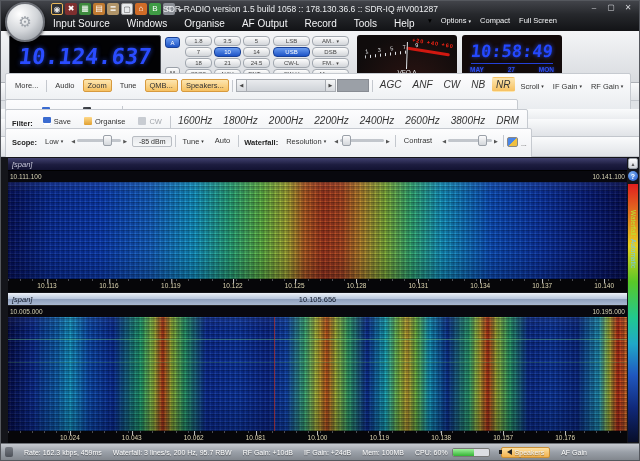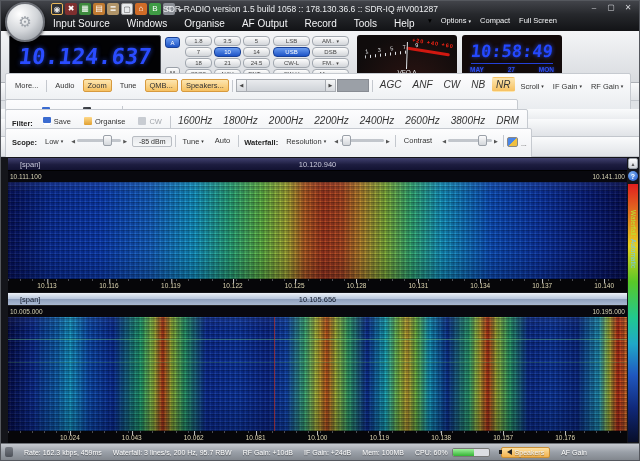--- a/index.html
+++ b/index.html
@@ -126,21 +126,21 @@
   
   .wf-area { position:absolute; top:156px; left:0; right:0; bottom:17px; background:#14151a; }
   .wf { position:absolute; left:7px; right:12px; }
   .wf1 { top:1px; height:134px; }
   .wf2 { top:136px; height:151px; }
   .wf-head { position:relative; height:13px; font-size:7.5px; display:flex; align-items:center; }
   .wf1 .wf-head { background:linear-gradient(180deg,#40406e,#1d1d40 55%,#121232); color:#c9c9da;
                   border-bottom:1px solid #000; }
   .wf2 .wf-head { background:linear-gradient(180deg,#eef2f8,#b9c7dd 48%,#8fa0bd 52%,#aab9d2);
                   color:#141c2c; border-bottom:1px solid #222; }
-  .wf-span { position:absolute; left:12px; }
+  .wf-span { position:absolute; left:4px;font-style:italic; }
   .wf-center { width:100%; text-align:center; }
   .wf-edges { position:relative; height:11px; background:#08080e; font-size:6.5px; color:#d6d2b4; }
   .wf-edges .l { position:absolute; left:2px; top:2px; }
   .wf-edges .r { position:absolute; right:2px; top:2px; }
   .wf-disp { position:relative; overflow:hidden; }
   .wf1 .wf-disp { height:97px; }
   .wf2 .wf-disp { height:114px; }
   .wf1 .wf-disp {
     background-image:
       linear-gradient(180deg, rgba(255,255,255,.06), rgba(0,0,0,0) 12%, rgba(0,0,0,0) 72%, rgba(0,0,16,.2) 100%),
@@ -433,21 +433,20 @@
       <span class="wf-opt-icon"></span>
       <span class="ellipsis">...</span>
     </div>
   </div>
 
   <div class="wf-area">
 
     <div class="wf wf1">
       <div class="wf-head">
         <span class="wf-span">[span]</span>
-        <span class="wf-center">10.120.940</span>
       </div>
       <div class="wf-edges">
         <span class="l">10.111.100</span>
         <span class="r">10.141.100</span>
       </div>
       <div class="wf-disp"></div>
       <div class="wf-scale">
         <span class="wtick" style="left:6.3%">10.113</span>
         <span class="wtick" style="left:16.3%">10.116</span>
         <span class="wtick" style="left:26.3%">10.119</span>

